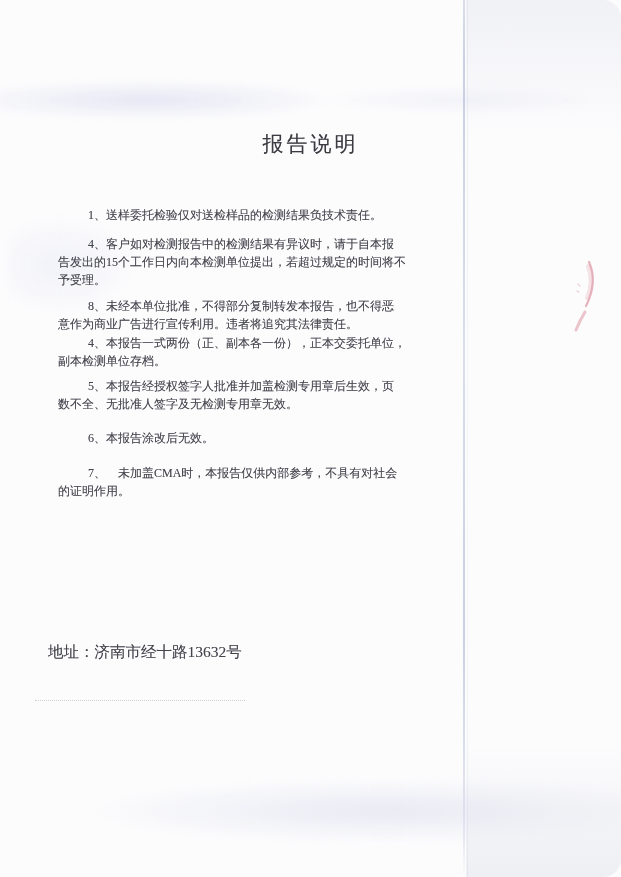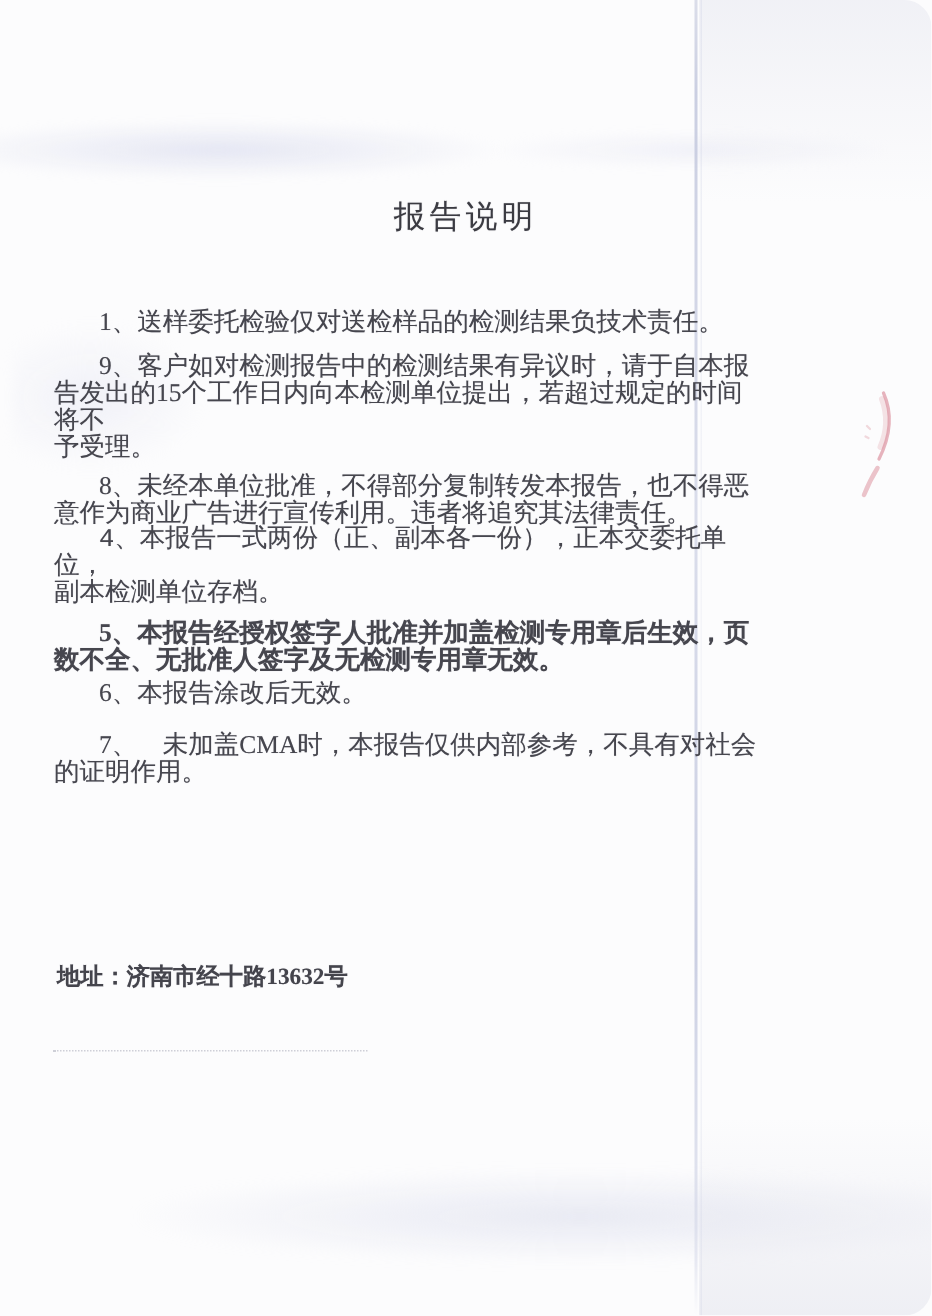--- a/index.html
+++ b/index.html
@@ -69,47 +69,46 @@
     position: absolute; left: 0; top: 130px; width: 621px;
     margin: 0;
     text-align: center;
     font-size: 21px; font-weight: 400;
     letter-spacing: 3px;
     color: #3b3b42;
     text-shadow: 0 0 0.6px rgba(70,70,85,0.45);
   }
   
   .notes {
-    position: absolute; left: 36px; top: 206px; width: 470px;
-    font-size: 17px; line-height: 18px;
+    position: absolute; left: 58px; top: 206px; width: 470px;
+    font-size: 12px; line-height: 18px;
     text-shadow: 0 0 0.5px rgba(70,70,85,0.4);
   }
   .notes p {
     margin: 0;
     white-space: pre-line;
     text-indent: 30px;
   }
   .notes p.n1 { margin-bottom: 11px; }
   .notes p.n2 { margin-bottom: 8px; }
   .notes p.n3 { margin-bottom: 1px; }
-  .notes p.n4 { margin-bottom: 7px; font-family: Liberation Mono, monospace; }
-  .notes p.n5 { margin-bottom: 4px; font-weight: bold; }
+  .notes p.n4 { margin-bottom: 7px; }
+  .notes p.n5 { margin-bottom: 16px; }
   .notes p.n6 { margin-bottom: 17px; }
   
   .dotted-artifact {
     position: absolute; left: 35px; top: 700px; width: 210px; height: 0;
     border-top: 1px dotted rgba(150,152,168,0.45);
   }
   
   .contact {
-    position: absolute; left: 38px; top: 641px;
+    position: absolute; left: 48px; top: 641px;
     font-size: 15.5px; line-height: 22px;
     color: #44444c;
     text-shadow: 0 0 0.5px rgba(70,70,85,0.4);
-    font-weight: bold;
   }
   .contact p { margin: 0; }
 </style>
 </head>
 <body>
 
 <div class="page">
 
   <div class="smudge smudge-top"></div>
   <div class="smudge smudge-top2"></div>
@@ -125,21 +124,21 @@
     <path d="M24 6 Q33 26 21 50" fill="none" stroke-width="2.2" stroke-linecap="round" opacity="0.7" stroke="#dd94a1"></path>
     <path d="M23 10 Q29 26 22 42" fill="none" stroke-width="4" stroke-linecap="round" opacity="0.25" stroke="#dd94a1"></path>
     <path d="M20 56 Q15 64 11 74" fill="none" stroke-width="3" stroke-linecap="round" opacity="0.55" stroke="#dd94a1"></path>
     <path d="M13 28 L15 30 M12 35 L14 36" fill="none" stroke-width="1.5" stroke-linecap="round" opacity="0.35" stroke="#dd94a1"></path>
   </svg>
 
   <h1 class="title">报告说明</h1>
 
   <div class="notes">
     <p class="n1">1、送样委托检验仅对送检样品的检测结果负技术责任。</p>
-    <p class="n2">9、客户如对检测报告中的检测结果有异议时，请于自本报
+    <p class="n2">4、客户如对检测报告中的检测结果有异议时，请于自本报
 告发出的15个工作日内向本检测单位提出，若超过规定的时间将不
 予受理。</p>
     <p class="n3">8、未经本单位批准，不得部分复制转发本报告，也不得恶
 意作为商业广告进行宣传利用。违者将追究其法律责任。</p>
     <p class="n4">4、本报告一式两份（正、副本各一份），正本交委托单位，
 副本检测单位存档。</p>
     <p class="n5">5、本报告经授权签字人批准并加盖检测专用章后生效，页
 数不全、无批准人签字及无检测专用章无效。</p>
     <p class="n6">6、本报告涂改后无效。</p>
     <p class="n7">7、　未加盖CMA时，本报告仅供内部参考，不具有对社会

